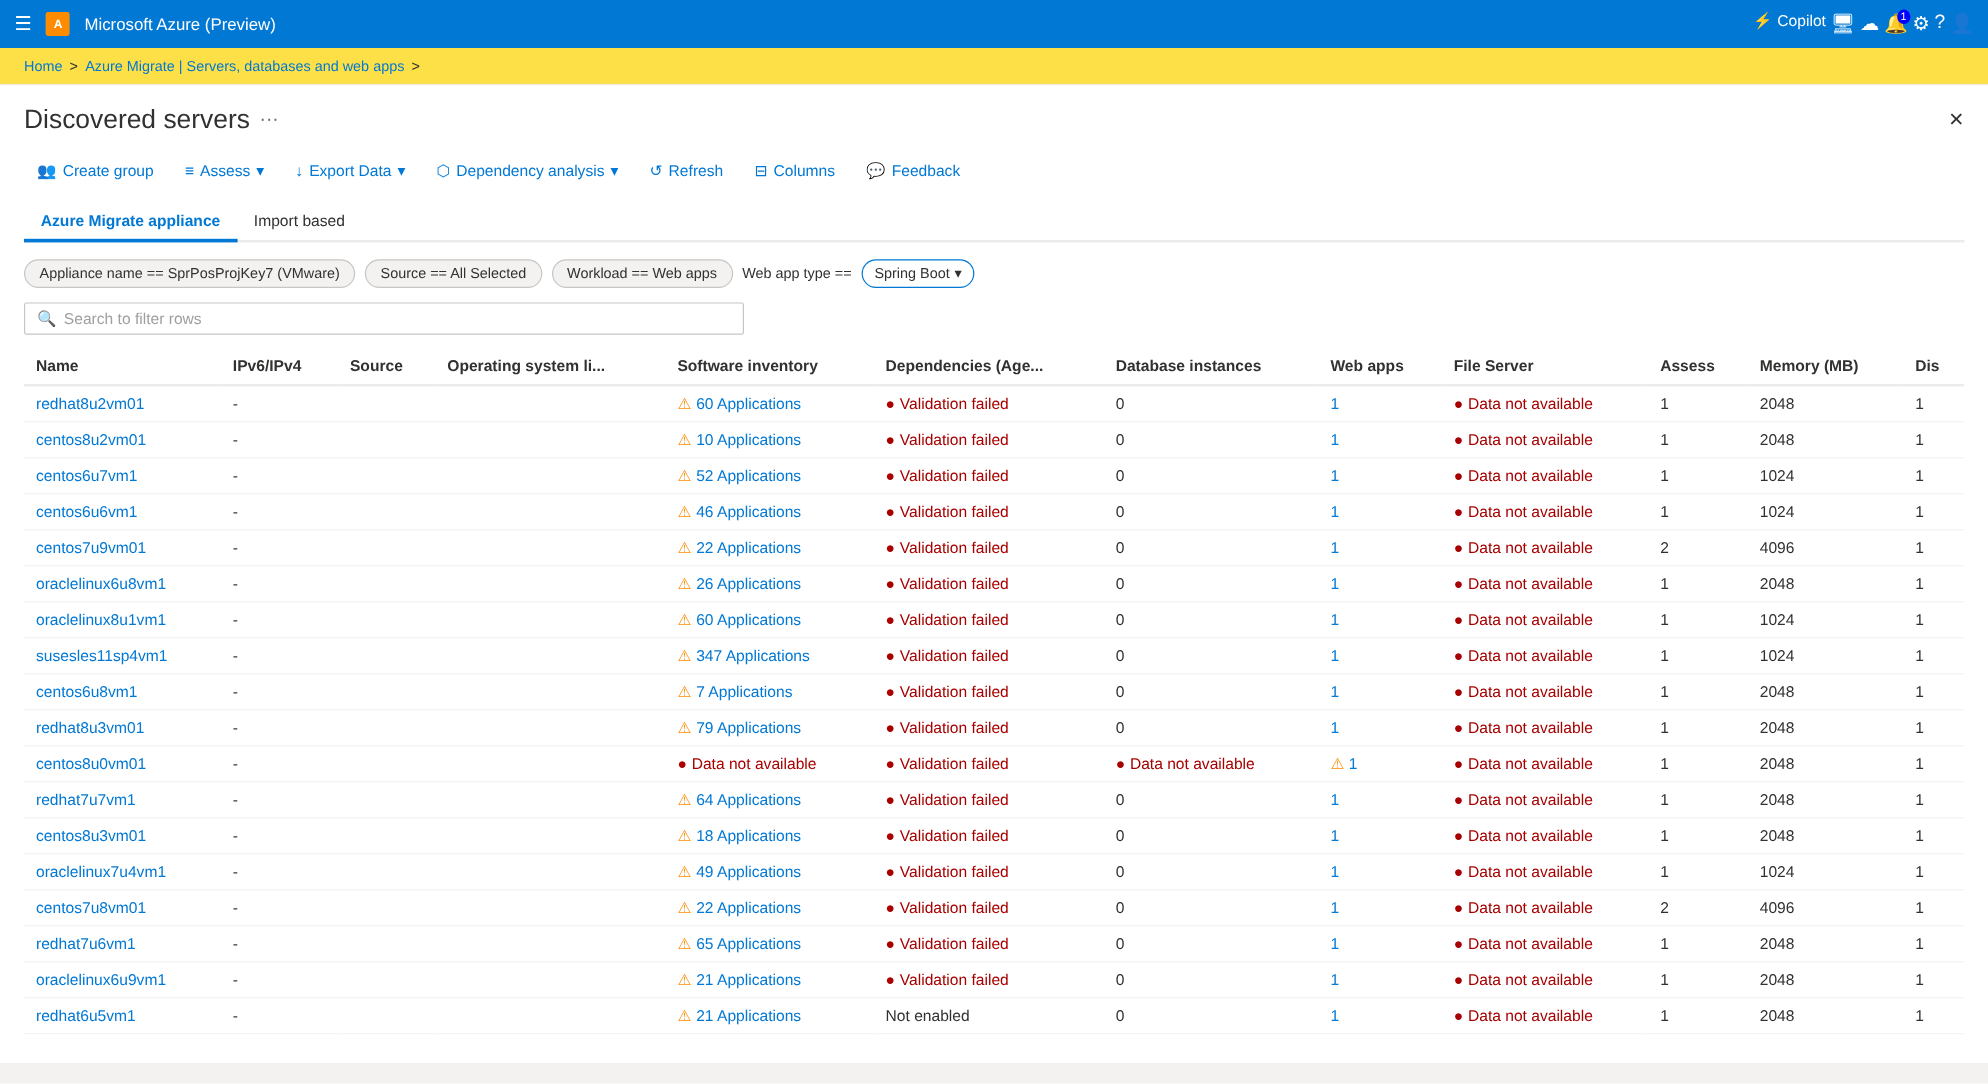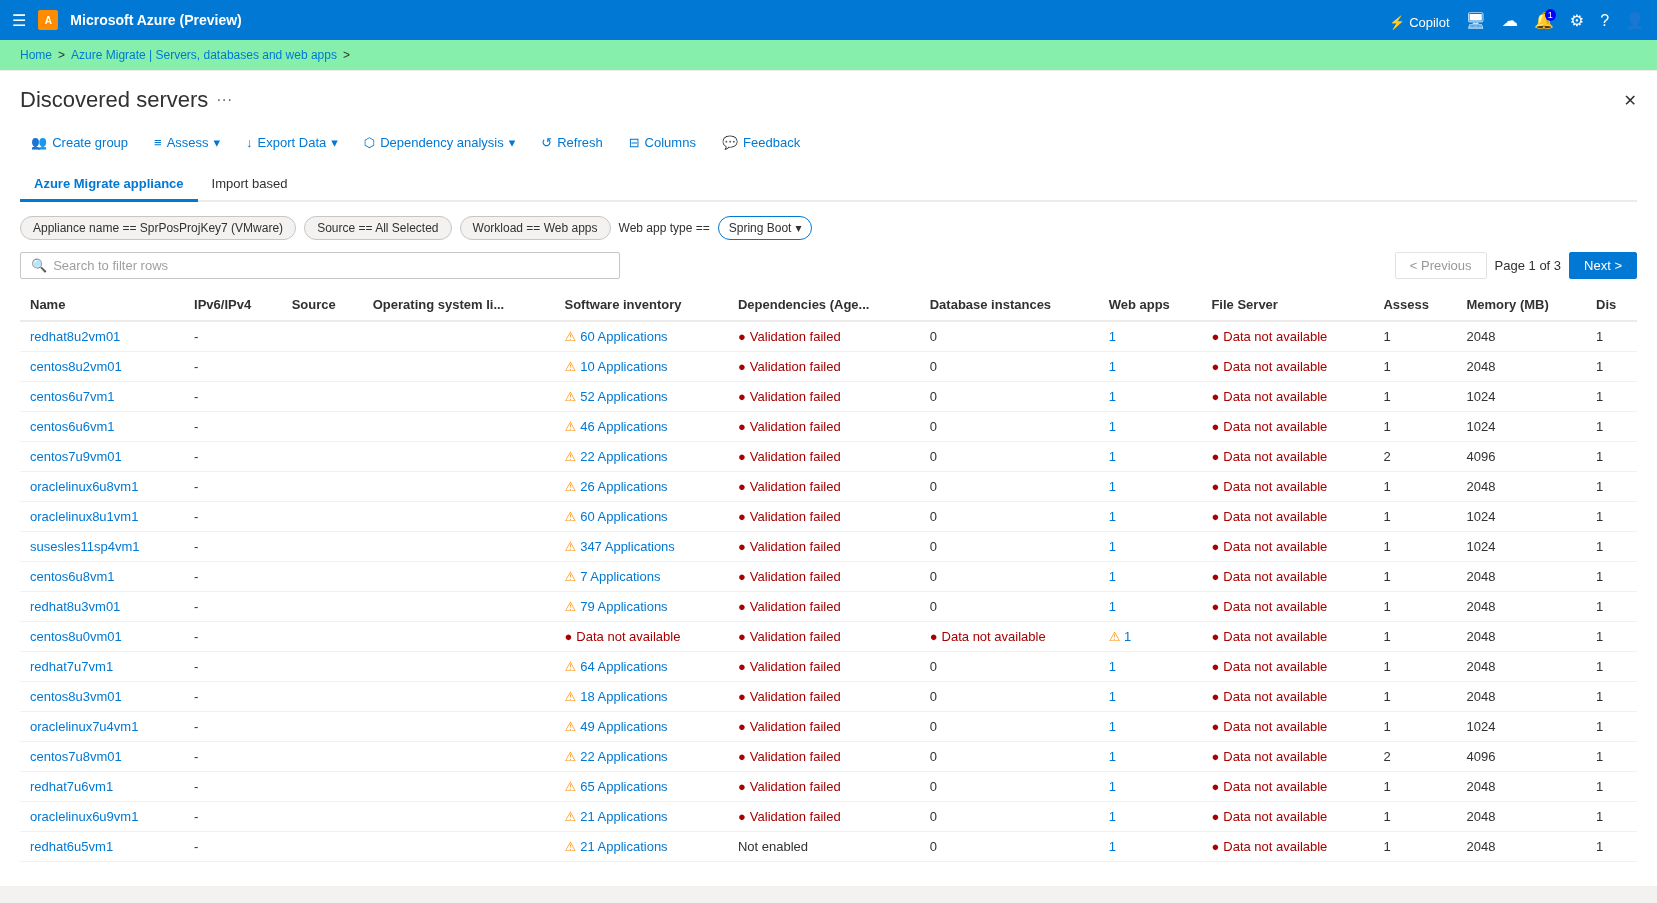--- a/index.html
+++ b/index.html
@@ -8,40 +8,40 @@
     
     .top-nav {
       background: #0078d4;
       color: white;
       height: 40px;
       display: flex;
       align-items: center;
       padding: 0 12px;
       gap: 12px;
     }
-    .top-nav-title { font-weight: 700; font-size: 14px; flex: 0 0 auto; }
+    .top-nav-title { font-weight: 400; font-size: 14px; flex: 0 0 auto; }
     .top-nav-search {
       flex: 1;
       max-width: 500px;
       background: #106ebe;
       border: 1px solid #4da3e0;
       border-radius: 2px;
       color: white;
       padding: 4px 10px;
       font-size: 13px;
       outline: none;
     }
     .top-nav-search::placeholder { color: #c7e0f4; }
-    .top-nav-icons { margin-left: auto; display: flex; gap: 16px; align-items: flex-end; }
+    .top-nav-icons { margin-left: auto; display: flex; gap: 4px; align-items: flex-start; }
     .hamburger { font-size: 16px; cursor: pointer; }
     .azure-logo { width: 20px; height: 20px; background: #ff8c00; border-radius: 2px; display: flex; align-items: center; justify-content: center; font-size: 10px; color: white; font-weight: bold; }
 
     
     .breadcrumb {
-      background: #86efac;
+      background: #fde047;
       padding: 8px 20px;
       font-size: 12px;
       color: #0078d4;
       display: flex;
       align-items: center;
       gap: 6px;
       border-bottom: 1px solid #edebe9;
     }
     .breadcrumb-sep { color: #323130; }
     .breadcrumb-item { cursor: pointer; }
@@ -286,25 +286,20 @@
       <span>Spring Boot</span>
       <span>▾</span>
     </span>
   </div>
 
   <div class="search-pagination">
     <div class="search-box">
       <span>🔍</span>
       <span style="font-size:13px;color:#a19f9d;">Search to filter rows</span>
     </div>
-    <div class="pagination">
-      <button class="page-btn" disabled="">&lt; Previous</button>
-      <span class="page-info">Page 1 of 3</span>
-      <button class="page-btn active">Next &gt;</button>
-    </div>
   </div>
 
   <div class="table-container">
     <table>
       <thead>
         <tr>
           <th>Name</th>
           <th>IPv6/IPv4</th>
           <th>Source</th>
           <th>Operating system li...</th>

